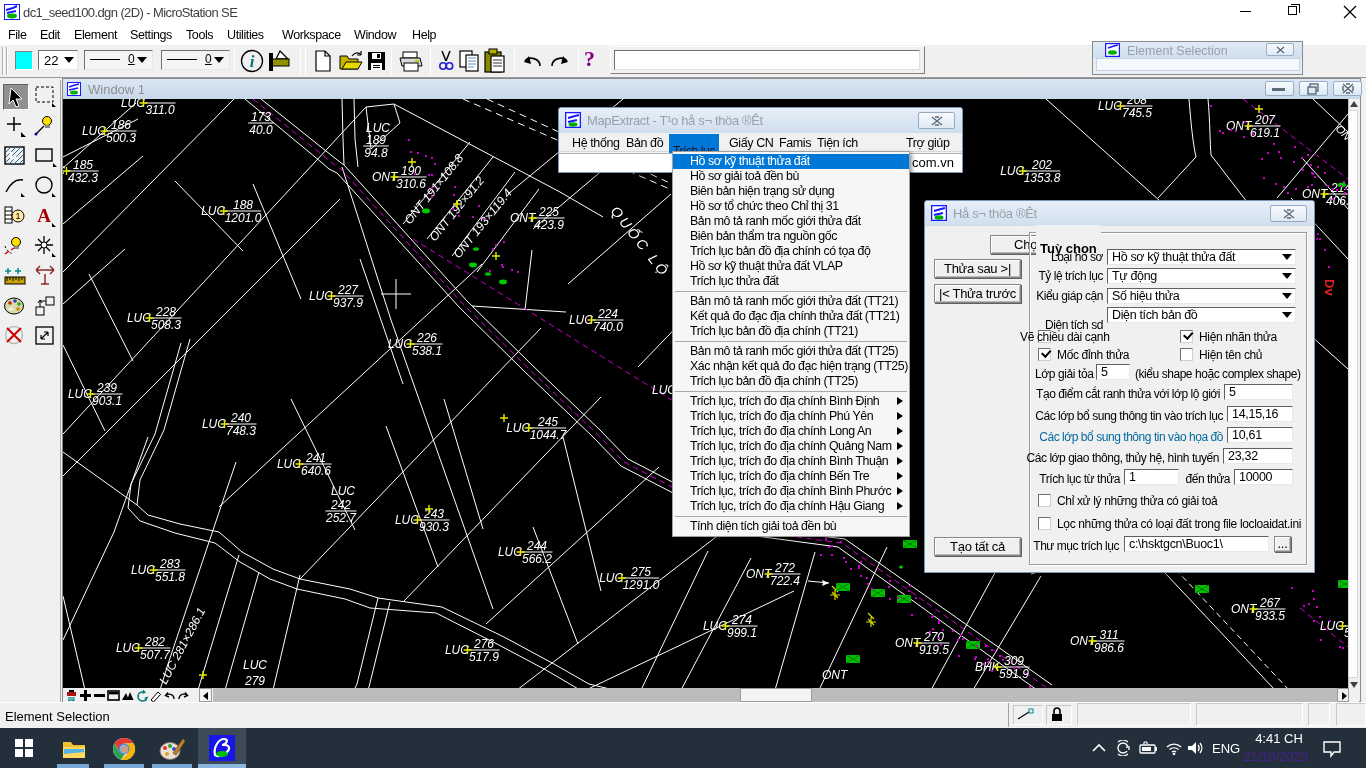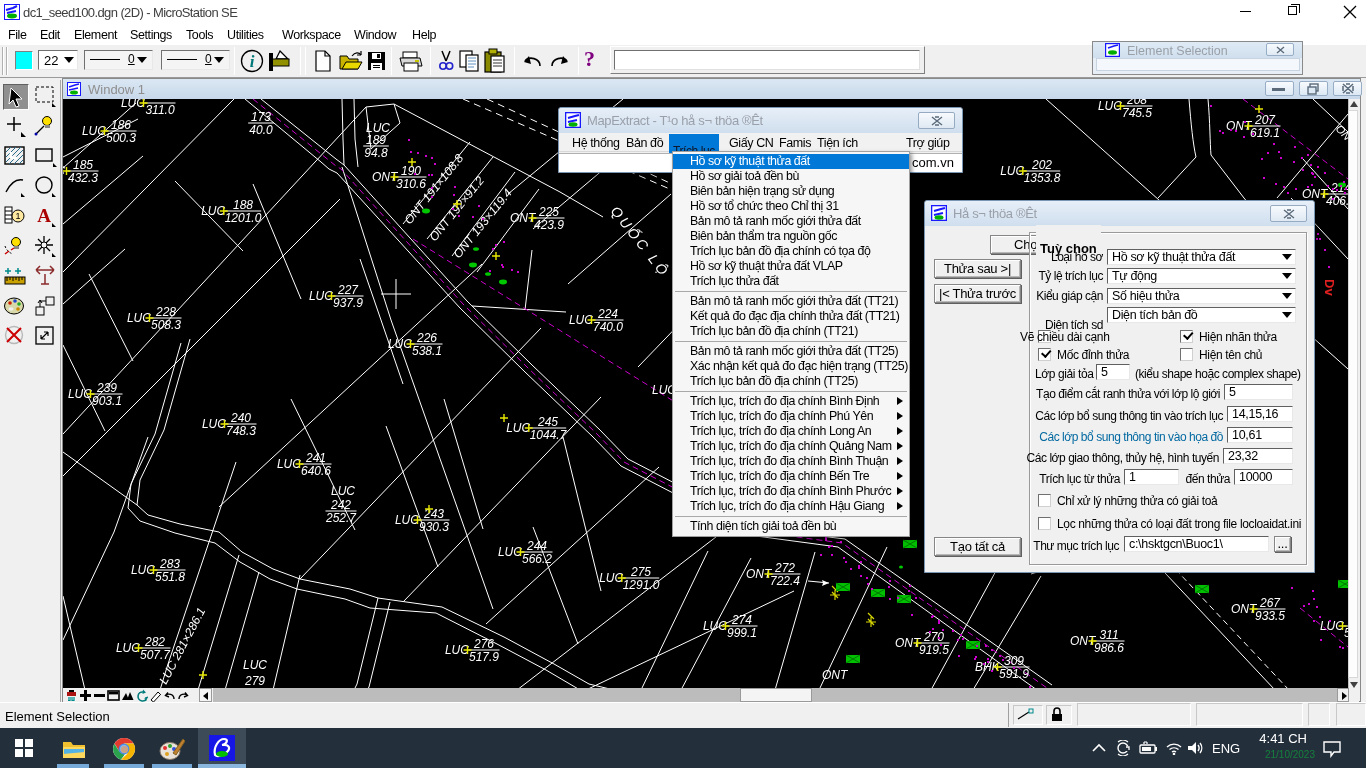--- a/index.html
+++ b/index.html
@@ -818,22 +818,22 @@
   </svg>
 <svg width="18" height="14" style="position:absolute;left:1165px;top:741px">
     <path d="M2 6 A10 10 0 0 1 16 6 M4.5 8.5 A7 7 0 0 1 13.5 8.5 M7 11 A3.5 3.5 0 0 1 11 11" fill="none" stroke="#fff" stroke-width="1.4"></path>
     <circle cx="9" cy="13" r="1.3" fill="#fff"></circle>
   </svg>
 <svg width="20" height="16" style="position:absolute;left:1186px;top:740px">
     <path d="M2 6 L6 6 L10 2 L10 14 L6 10 L2 10 Z" fill="#fff"></path>
     <path d="M12 5 A5 5 0 0 1 12 11 M14 3 A8 8 0 0 1 14 13" fill="none" stroke="#fff" stroke-width="1.4"></path>
   </svg>
 <div class="abs" style="left:1212px;top:741px;font-size:13px;color:#fff">ENG</div>
-<div class="abs" style="left:1251px;top:731px;width:56px;height:14px;font-size:13px;color:#fff;text-align:right">4:41 CH</div>
-<div class="abs" style="left:1243px;top:749px;width:72px;height:14px;font-size:10px;color:#15803d;text-align:right">21/10/2023</div>
+<div class="abs" style="left:1251px;top:731px;width:56px;height:14px;font-size:13px;color:#fff;text-align:center">4:41 CH</div>
+<div class="abs" style="left:1243px;top:749px;width:72px;height:14px;font-size:13px;color:#4c1d95;text-align:left">21/10/2023</div>
 <svg width="20" height="18" style="position:absolute;left:1322px;top:740px">
     <path d="M2 2 L18 2 L18 12 L12 12 L9 16 L9 12 L2 12 Z" fill="none" stroke="#fff" stroke-width="1.4"></path>
   </svg>
 <div class="abs" style="left:1092px;top:41px;width:211px;height:34px;background:#e8eef6;border:1px solid #8a8a8a"></div>
 <div class="abs" style="left:1093px;top:42px;width:209px;height:16px;background:linear-gradient(#dfeaf5,#d0dfee)"></div>
 <svg width="15" height="14" style="position:absolute;left:1105px;top:43px">
     <rect width="15" height="14" fill="#fff" stroke="#1919ff" stroke-width="2.4"></rect>
     <path d="M3 5 L9 3 L13 2" stroke="#1919ff" stroke-width="1.6" fill="none"></path>
     <ellipse cx="7.5" cy="9.5" rx="4.5" ry="2.2" fill="#00b000"></ellipse>
   </svg>

